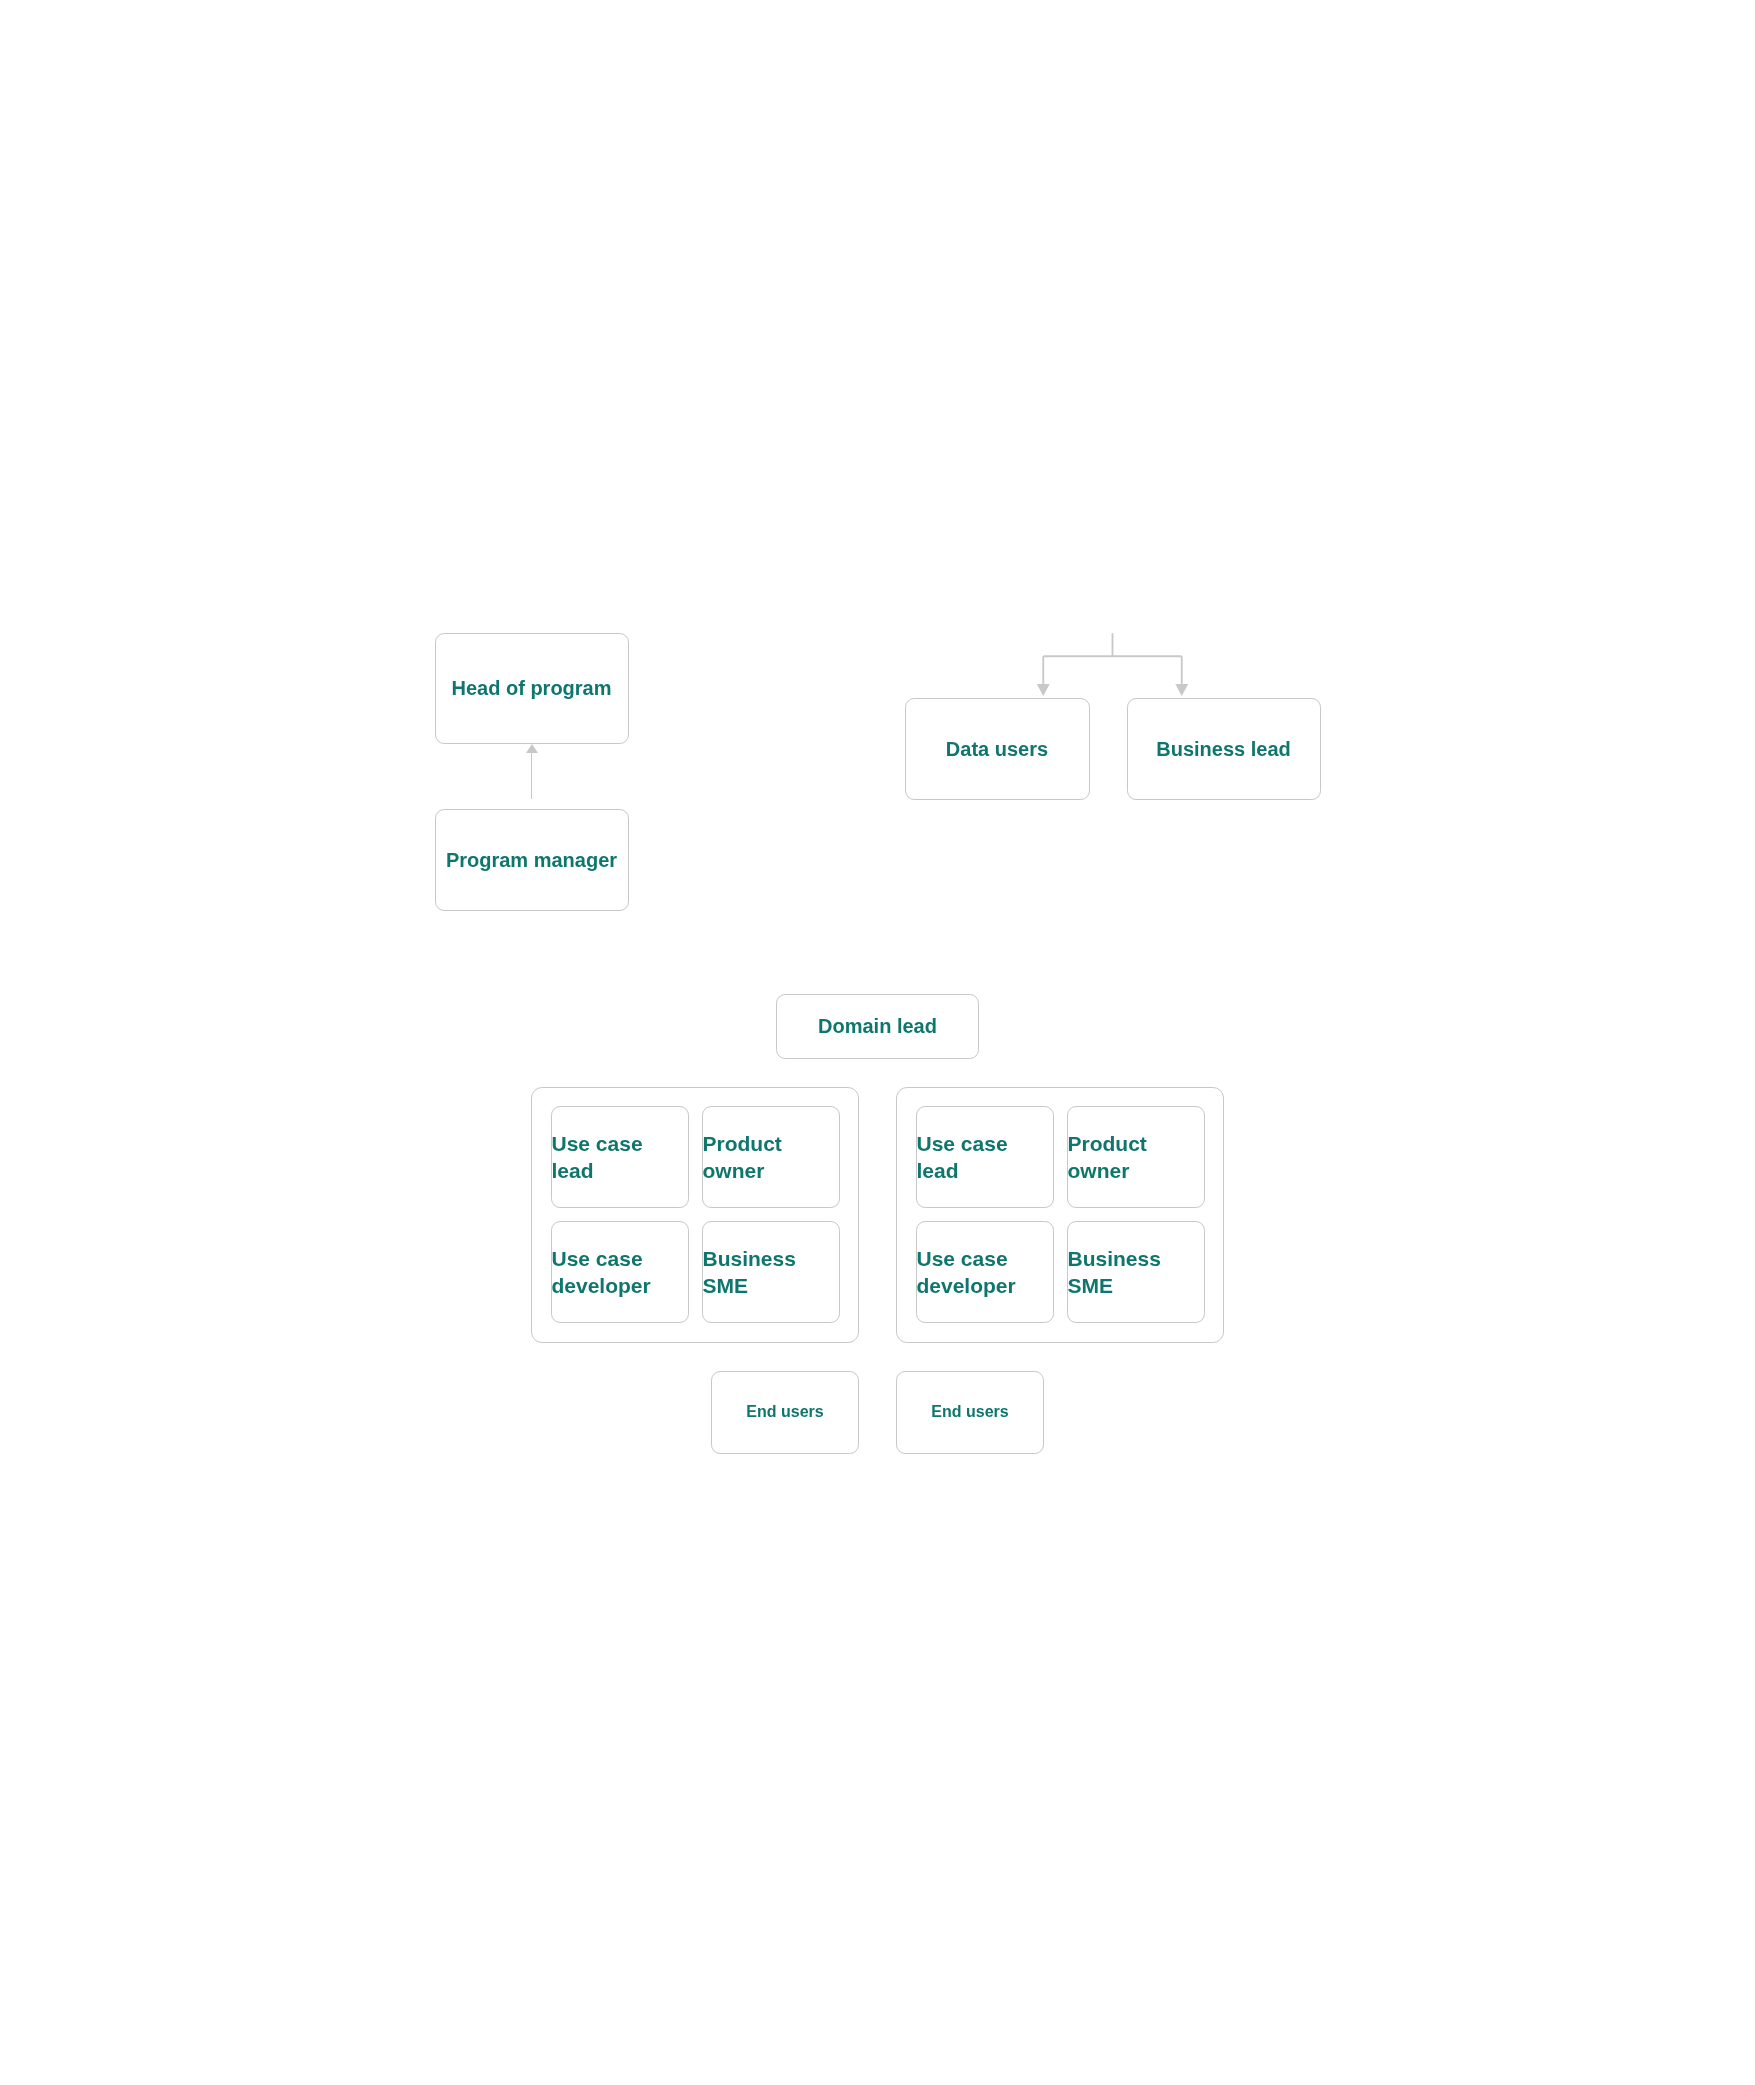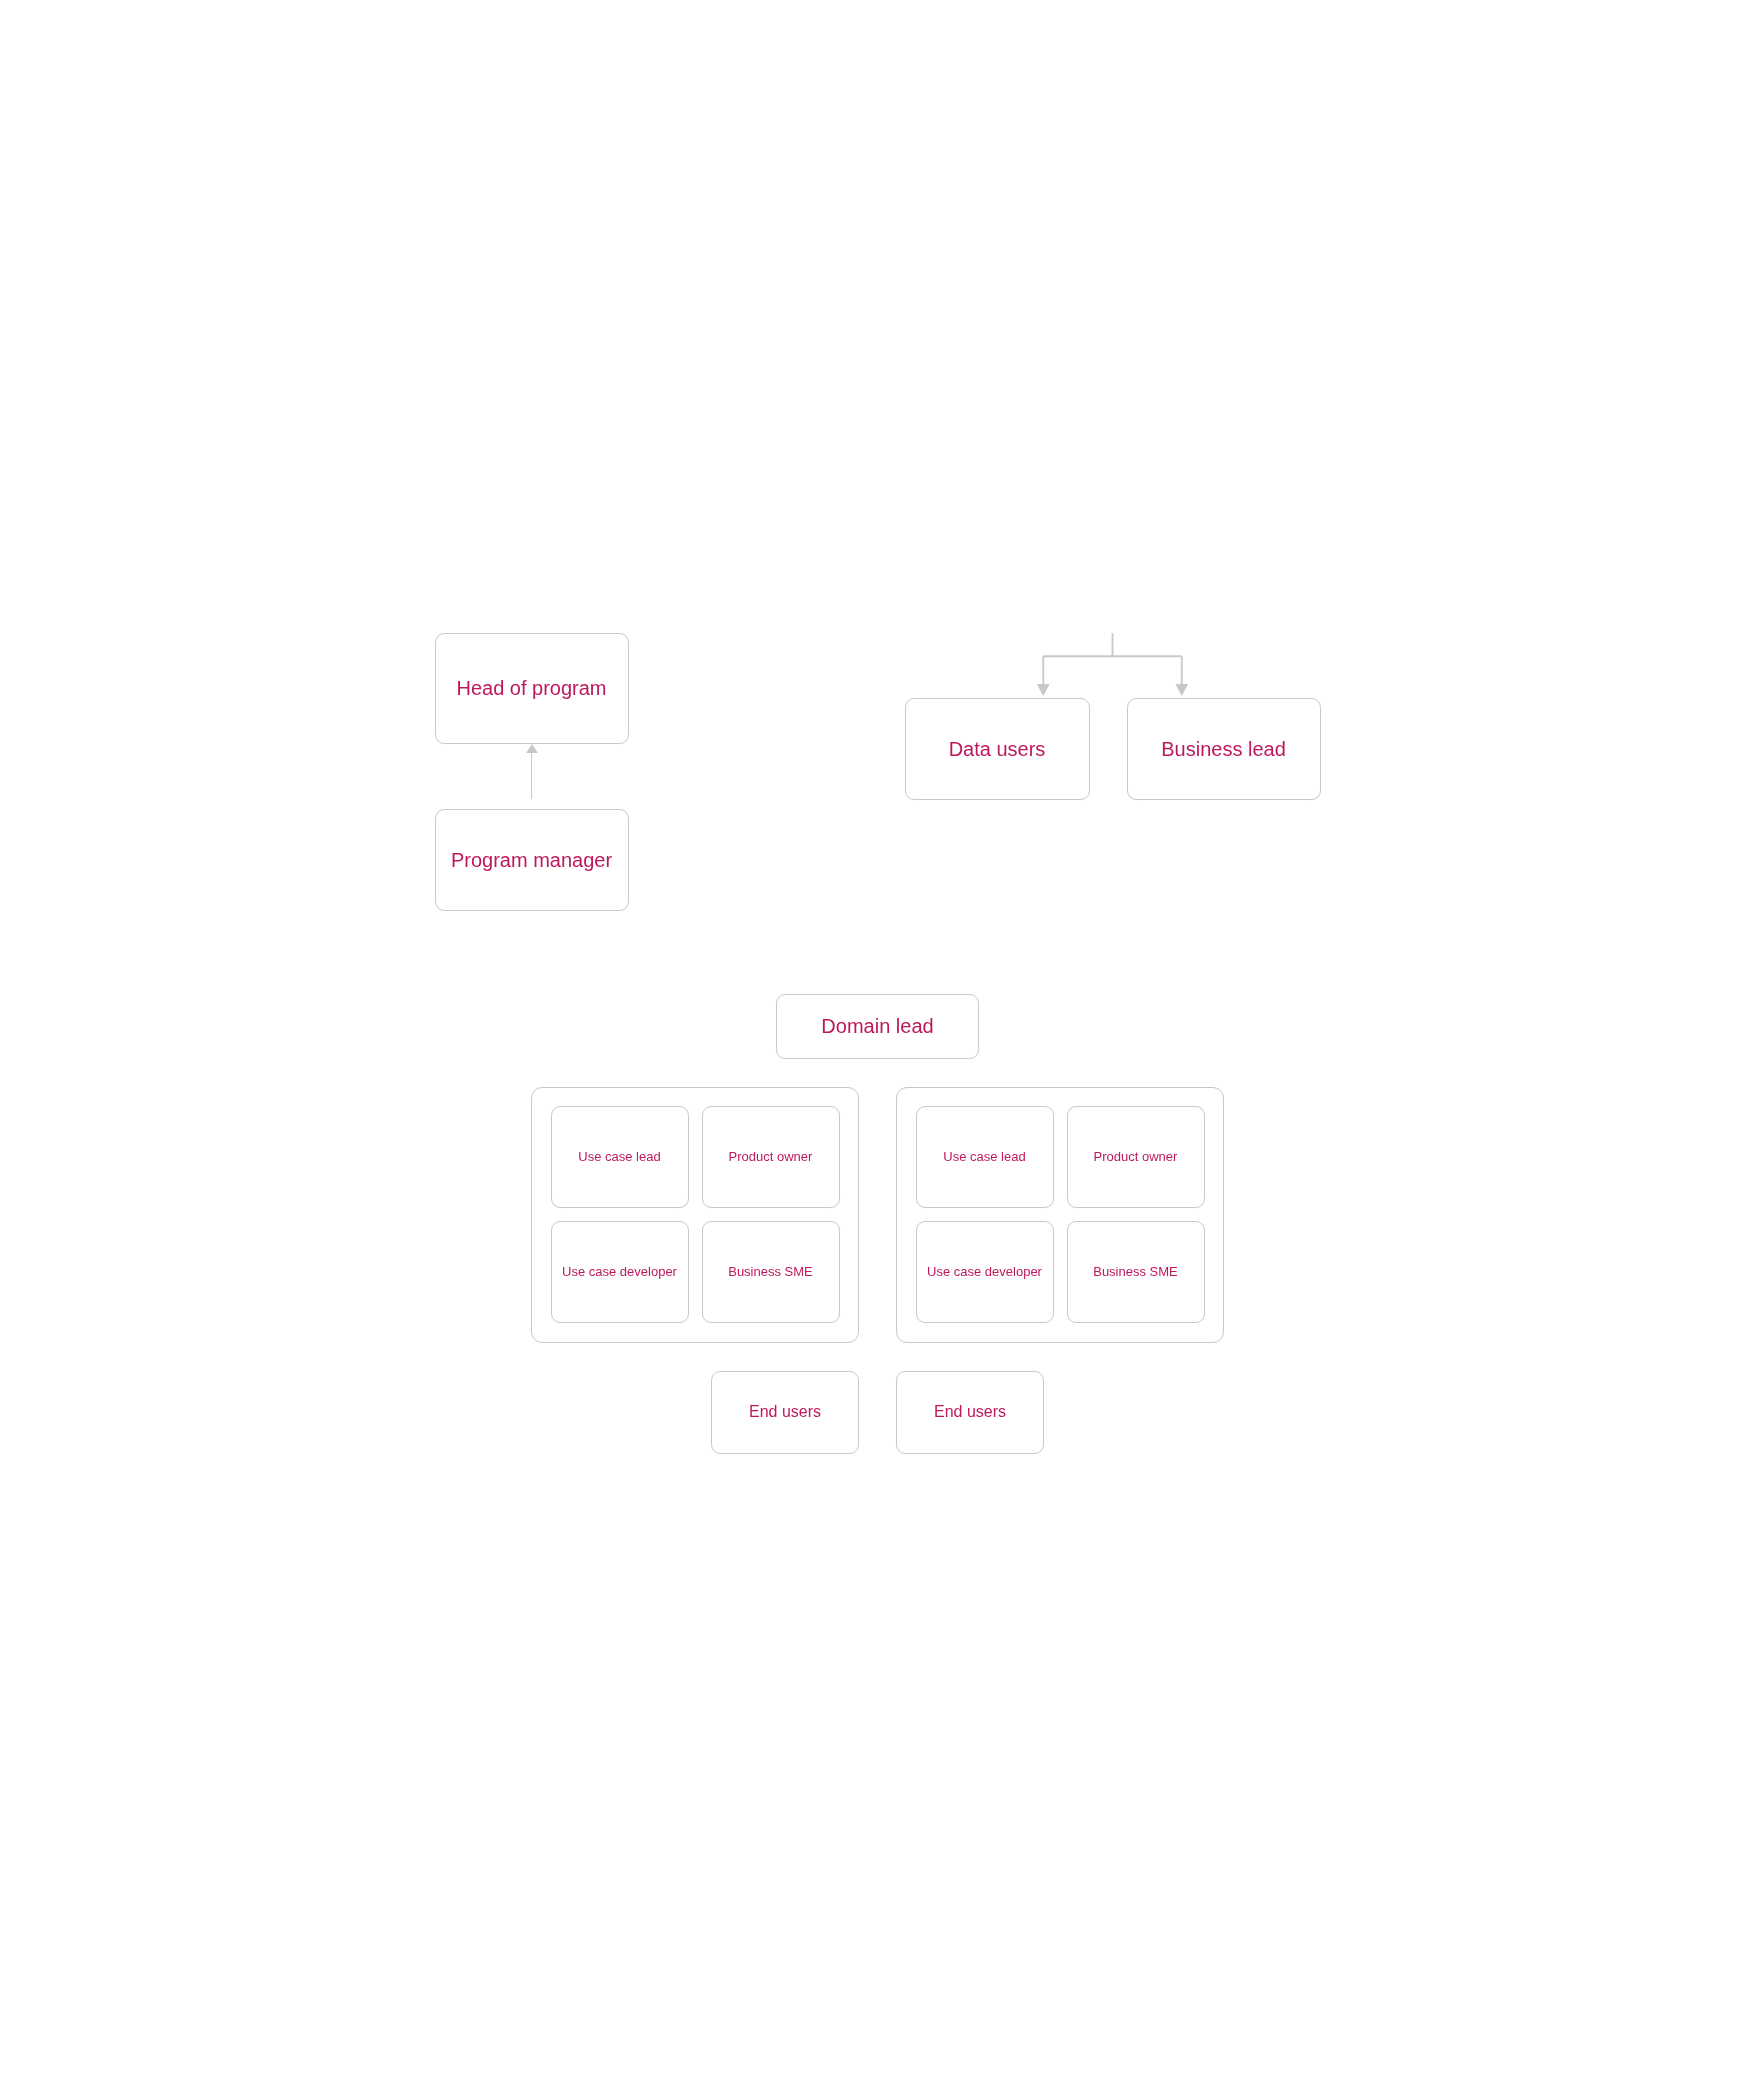--- a/index.html
+++ b/index.html
@@ -25,22 +25,23 @@
 
     .box {
       border: 1.4px solid #c8c8c8;
       border-radius: 9.2px;
       background: #fff;
       display: flex;
       align-items: center;
       justify-content: center;
       text-align: left;
       font-size: 20px;
-      color: #be185d;
+      color: #0f766e;
       line-height: 1.3;
+      font-weight: bold;
     }
 
     
     .top-row {
       display: flex;
       width: 100%;
       justify-content: space-between;
       align-items: flex-start;
       padding: 0 18.5px;
     }
@@ -152,21 +153,21 @@
       padding: 18.5px;
       display: grid;
       grid-template-columns: 1fr 1fr;
       gap: 13px;
       background: #fff;
     }
 
     .inner-box {
       width: 138px;
       height: 102px;
-      font-size: 13px;
+      font-size: 21px;
     }
 
     
     .end-users-row {
       margin-top: 28px;
       display: flex;
       gap: 37px;
       width: 100%;
       justify-content: center;
     }

